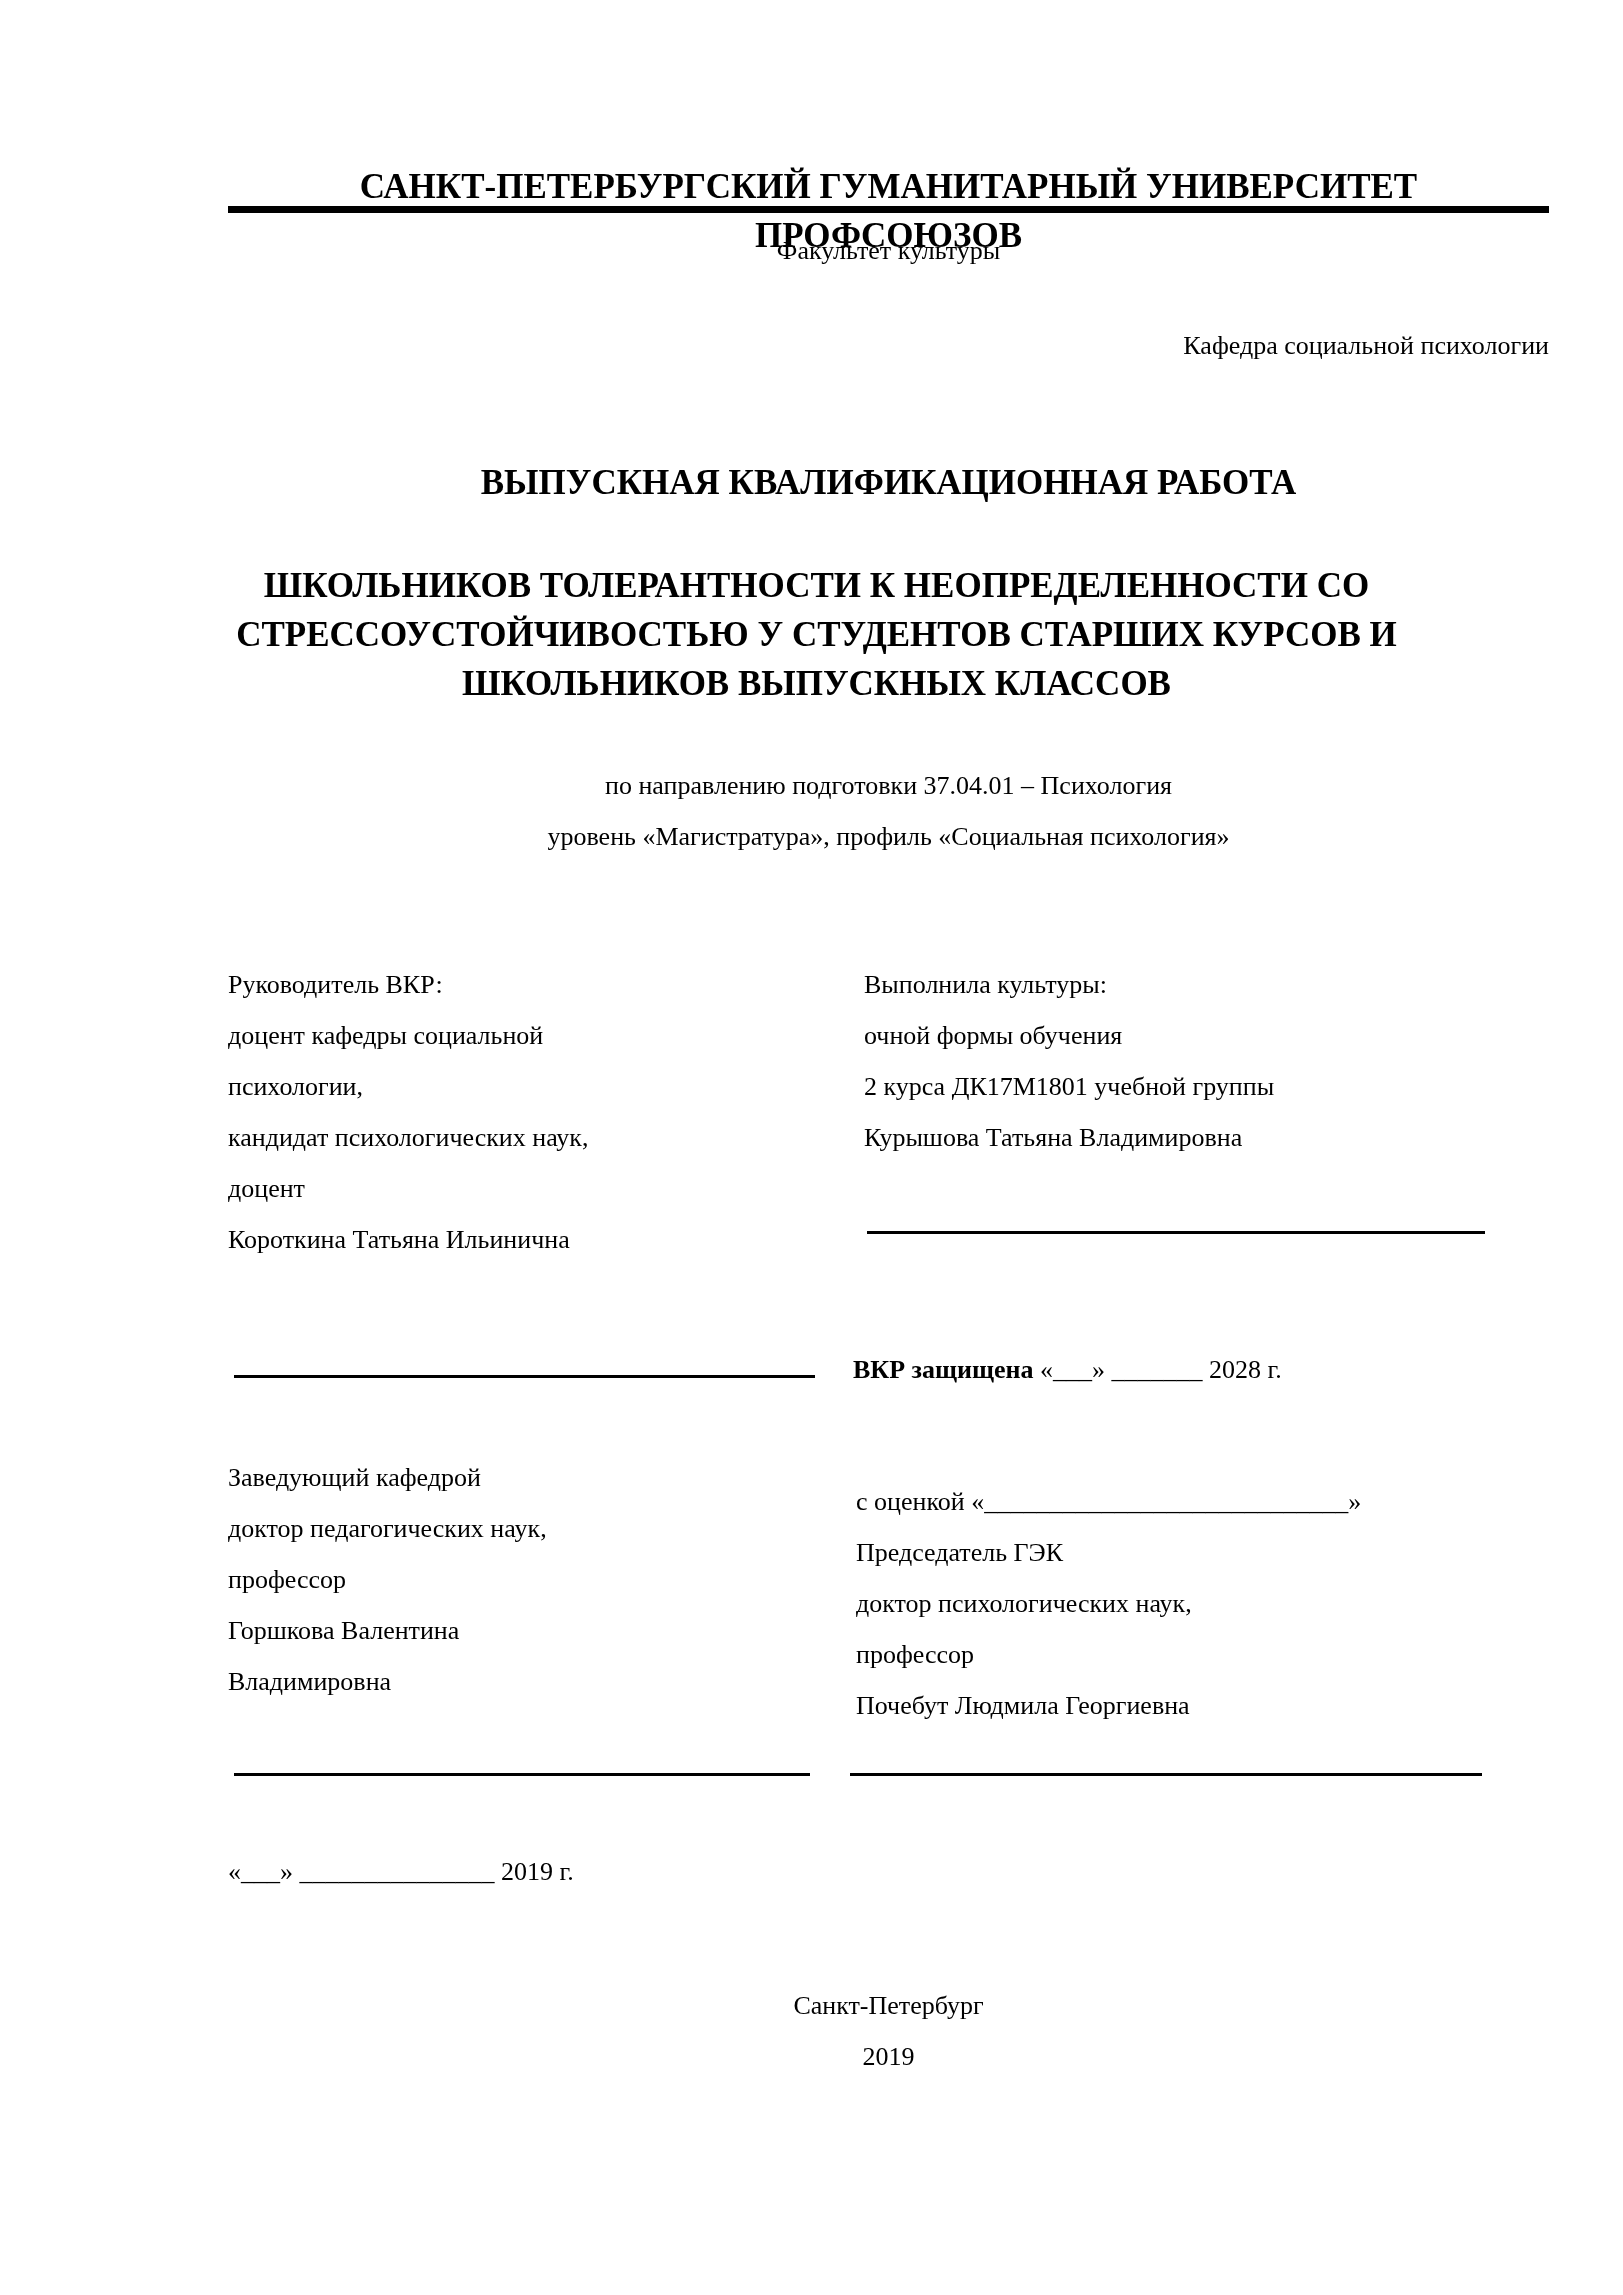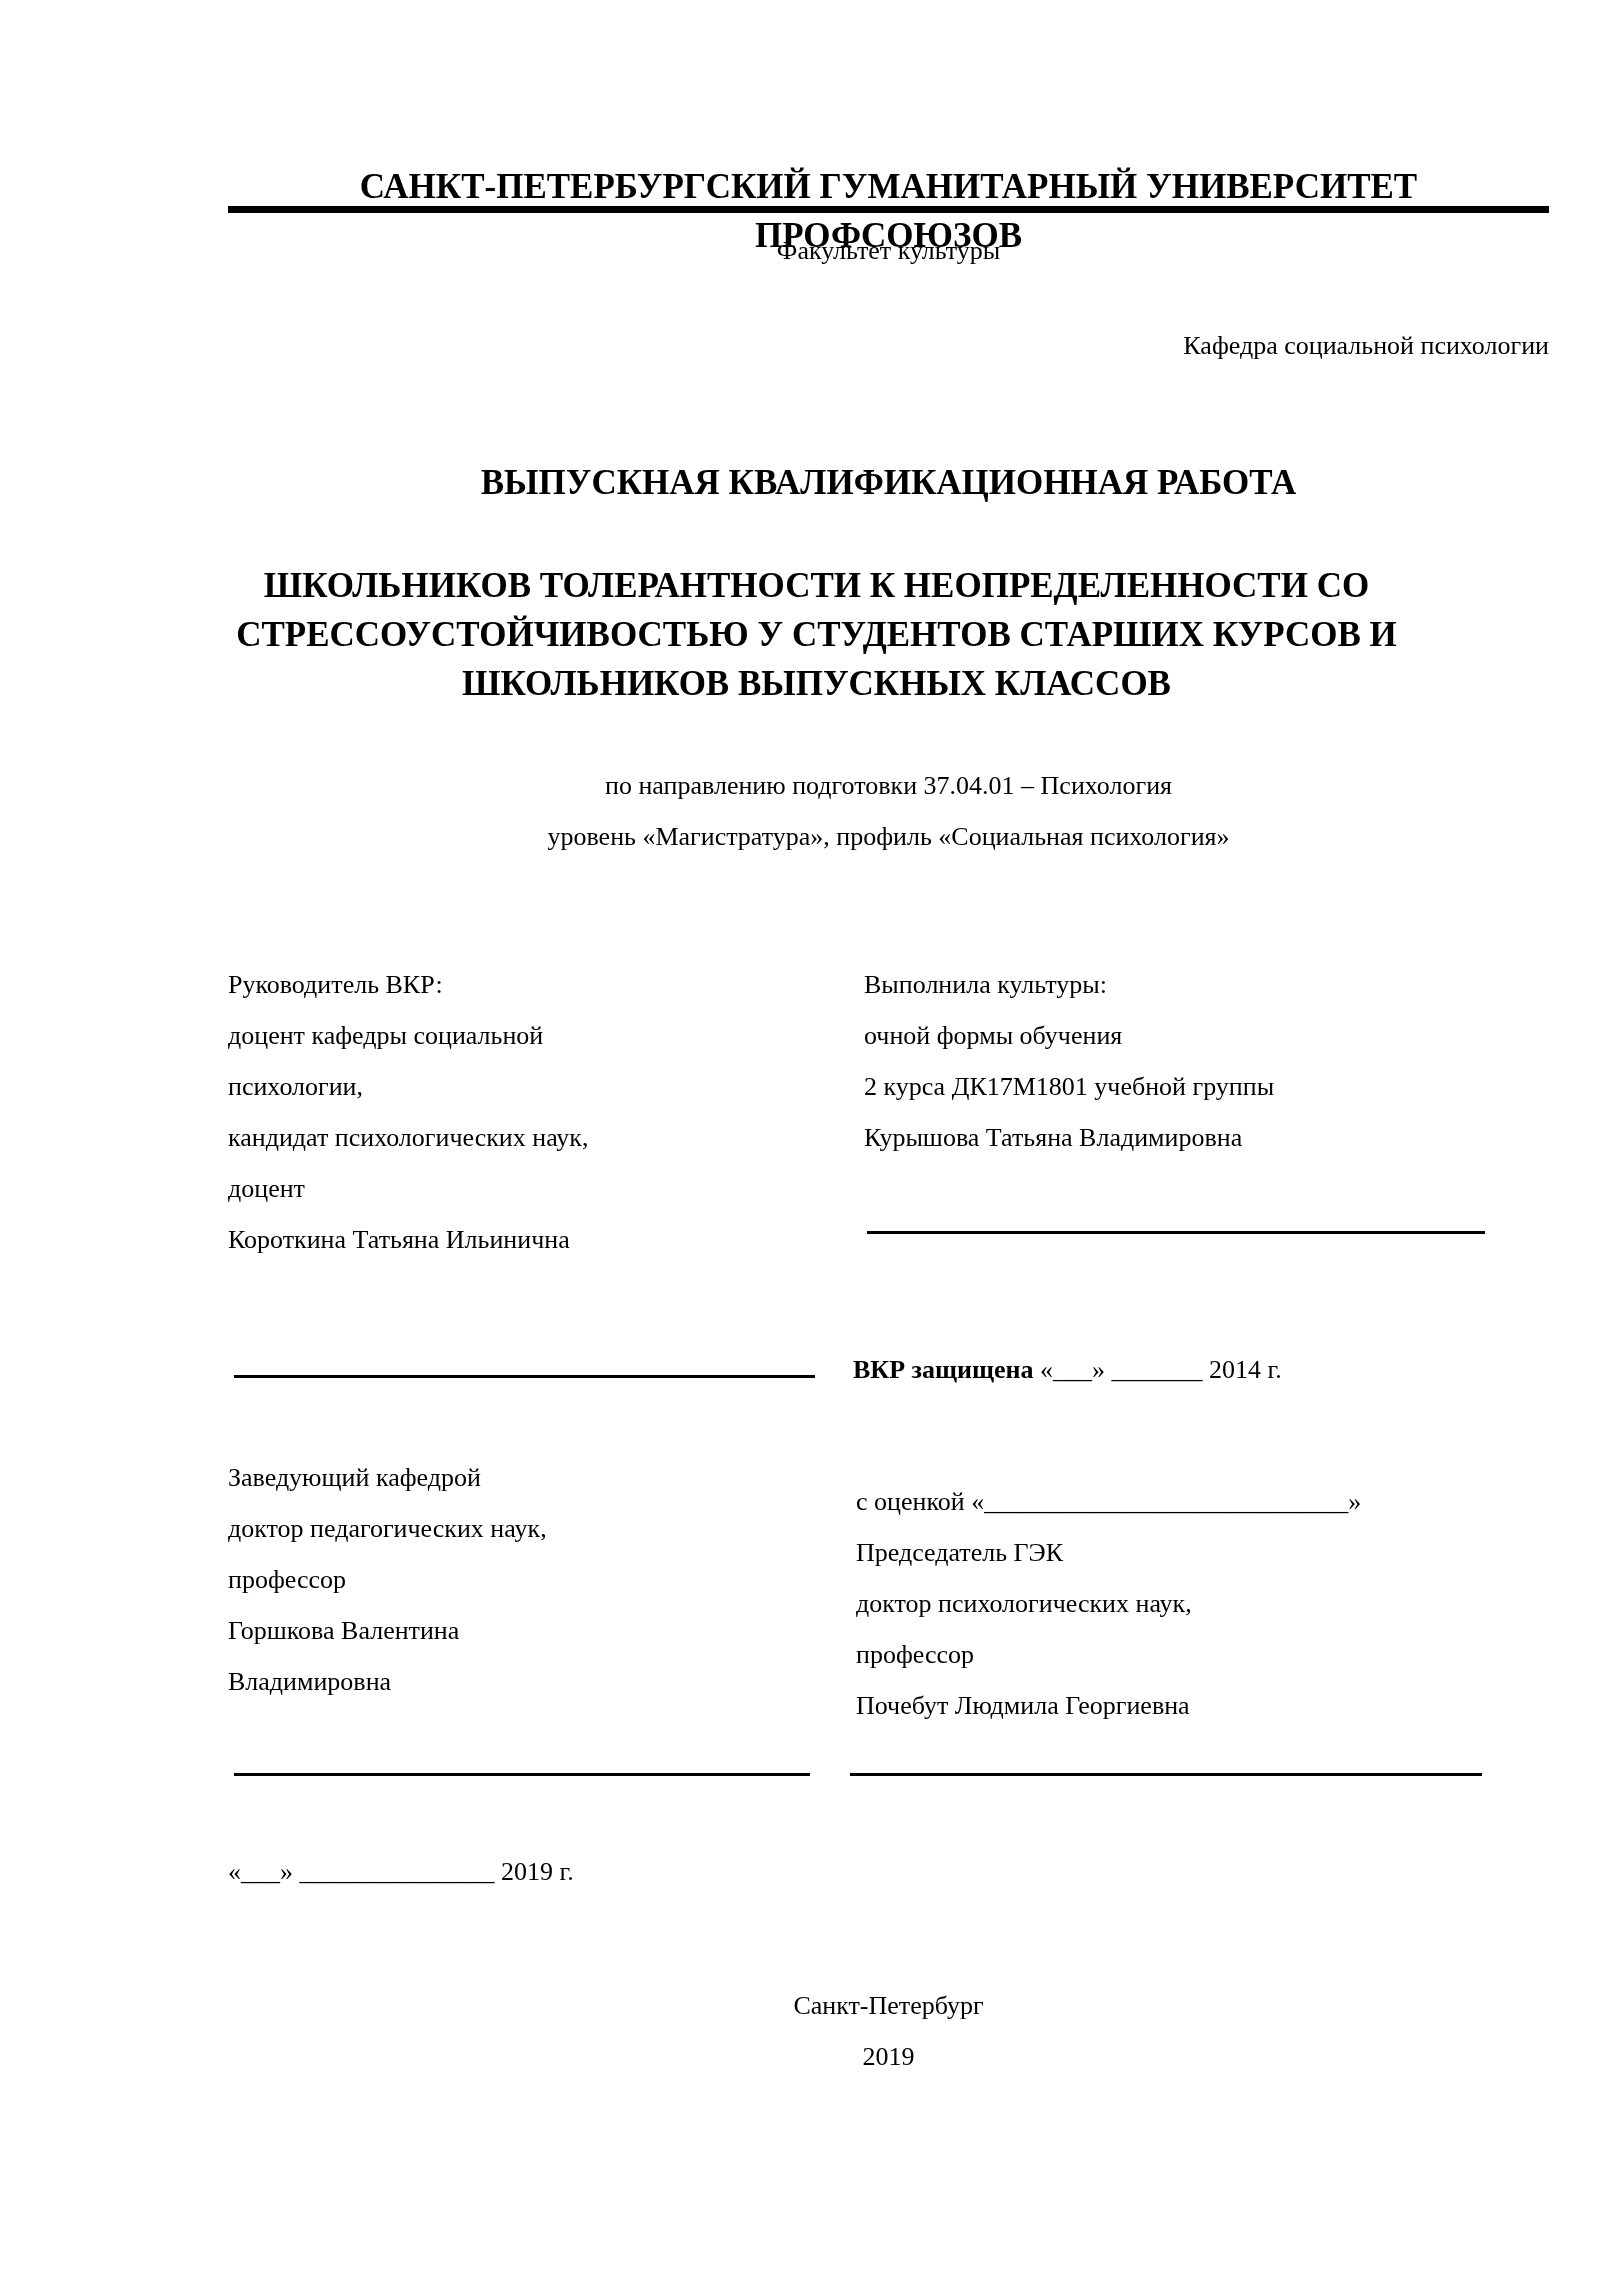--- a/index.html
+++ b/index.html
@@ -69,21 +69,21 @@
     <div>очной формы обучения</div>
     <div>2 курса ДК17М1801 учебной группы</div>
     <div>Курышова Татьяна Владимировна</div>
   </div>
 
   <div class="sig-line" style="top:1231px; left:867px; width:618px;"></div>
 
   <div class="sig-line" style="top:1375px; left:234px; width:581px;"></div>
 
   <div class="abs t" style="top:1344px; left:853px; width:707px;">
-    <span class="b">ВКР защищена</span><span> «___» _______ 2014 г.</span>
+    <span class="b">ВКР защищена</span><span> «___» _______ 2028 г.</span>
   </div>
 
   <div class="abs t" style="top:1452px; left:228px; width:620px;">
     <div>Заведующий кафедрой</div>
     <div>доктор педагогических наук,</div>
     <div>профессор</div>
     <div>Горшкова Валентина</div>
     <div>Владимировна</div>
   </div>
 

